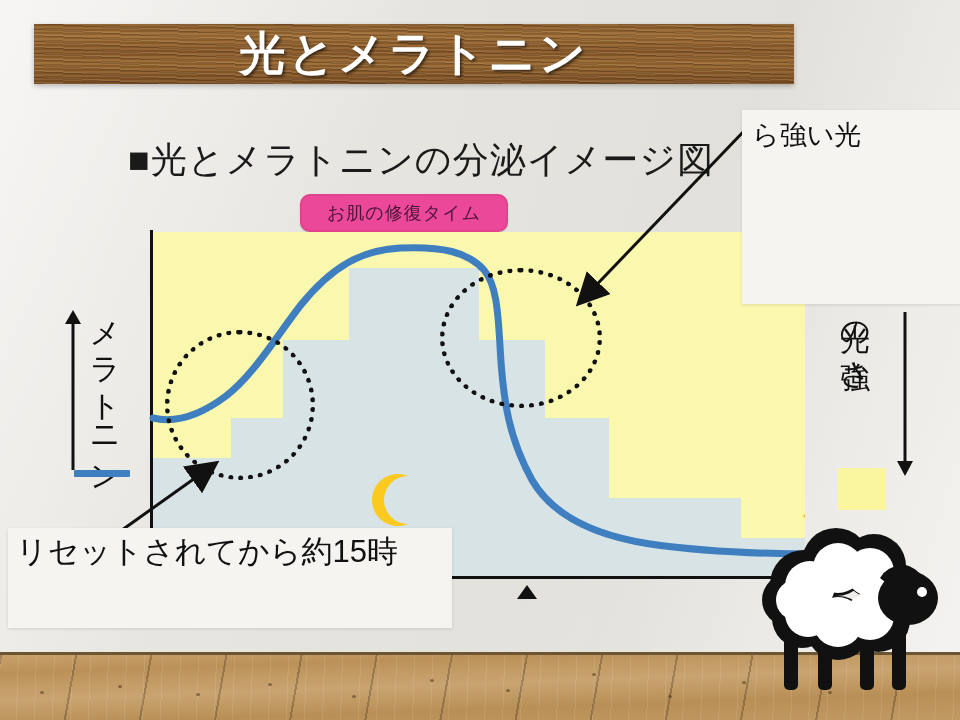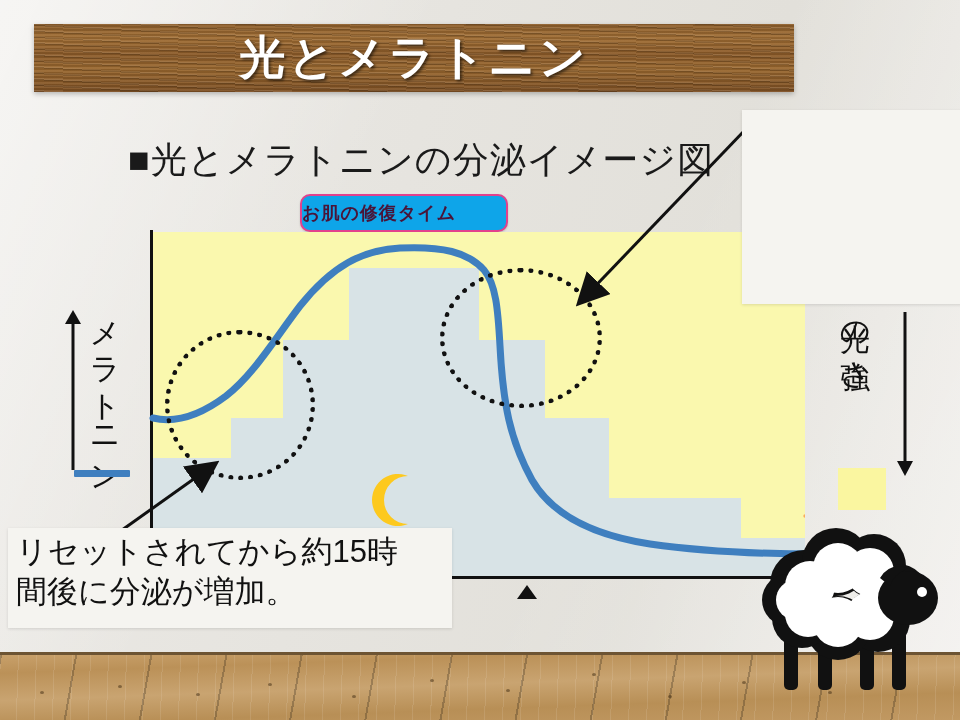--- a/index.html
+++ b/index.html
@@ -32,21 +32,21 @@
         rgba(255,255,255,.10) 0px, rgba(255,255,255,.10) 1px,
         rgba(0,0,0,0) 1px, rgba(0,0,0,0) 18px),
       linear-gradient(178deg,#c8a06a 0%,#bb9158 18%,#c9a471 45%,#b88f56 70%,#c29a64 100%);
     border-top:3px solid #6d5433;
   }
   .floor-knots{position:absolute;inset:0;}
   .knot{position:absolute;width:4px;height:3px;border-radius:50%;background:rgba(74,52,26,.55);}
 
   
   .title-banner{
-    position:absolute;left:34px;top:24px;width:760px;height:68px;
+    position:absolute;left:34px;top:24px;width:760px;height:60px;
     background:
       repeating-linear-gradient(3deg,
         rgba(0,0,0,.14) 0px, rgba(0,0,0,.14) 1px,
         rgba(255,255,255,.07) 1px, rgba(255,255,255,.07) 2px,
         rgba(0,0,0,0) 2px, rgba(0,0,0,0) 6px),
       repeating-linear-gradient(1deg,
         rgba(255,255,255,.06) 0px, rgba(255,255,255,.06) 2px,
         rgba(0,0,0,.10) 2px, rgba(0,0,0,.10) 4px),
       linear-gradient(180deg,#8e5f2c 0%,#a06d33 20%,#8b5a28 45%,#9a682f 65%,#7d4f23 100%);
     display:flex;align-items:center;justify-content:center;
@@ -60,24 +60,23 @@
 
   
   .subtitle{
     position:absolute;left:128px;top:136px;
     font-size:36px;color:#1a1a1a;white-space:nowrap;letter-spacing:1px;
   }
 
   
   .pink-badge{
     position:absolute;left:300px;top:194px;width:204px;height:34px;
-    background:#0ea5e9;border:2px solid #e2418d;border-radius:10px;
-    display:flex;align-items:center;
+    background:#ec4899;border:2px solid #e2418d;border-radius:10px;
+    display:flex;align-items:center;justify-content:center;
     box-shadow:0 1px 2px rgba(0,0,0,.18);
-    font-weight:bold;
   }
   .pink-badge span{font-size:18px;color:#4a1438;letter-spacing:1px;white-space:nowrap;}
 
   
   .plot{
     position:absolute;left:153px;top:232px;width:652px;height:346px;
     background:#faf8ae;overflow:hidden;
   }
   .step{position:absolute;background:#d8e3e6;}
 
@@ -247,25 +246,25 @@
     <svg style="position:absolute;left:54px;top:8px;width:22px;height:170px;">
       <line x1="11" y1="4" x2="11" y2="156" stroke="#111" stroke-width="3"></line>
       <path d="M11,168 L19,153 L3,153 Z" fill="#111"></path>
     </svg>
   </div>
   <div class="legend-swatch"></div>
 
   <div class="x-marker"></div>
 
   <div class="callout" id="callout-right">
+    <div>ら強い光</div>
   </div>
 
   <div class="callout" id="callout-left">
     <div>リセットされてから約15時</div>
-    <div>間後に分泌が増加。</div>
   </div>
 
   <svg class="sheep" viewBox="0 0 200 176">
     <g fill="#111">
       <rect x="32" y="108" width="14" height="60" rx="5"></rect>
       <rect x="66" y="112" width="14" height="56" rx="5"></rect>
       <rect x="108" y="112" width="14" height="56" rx="5"></rect>
       <rect x="140" y="108" width="14" height="60" rx="5"></rect>
     </g>
     <g fill="#111">

